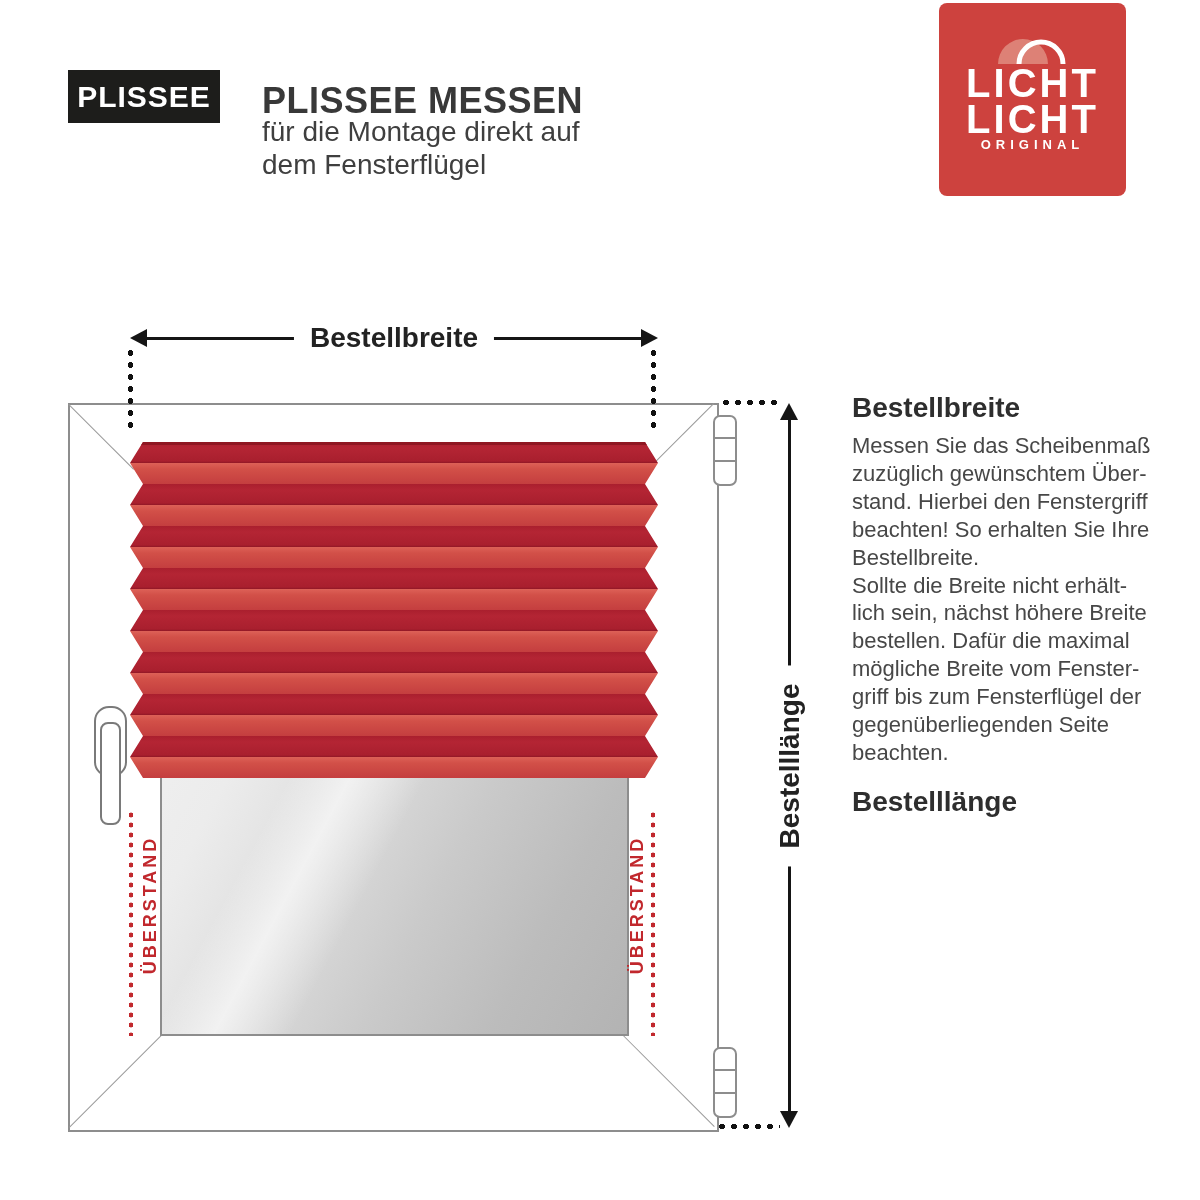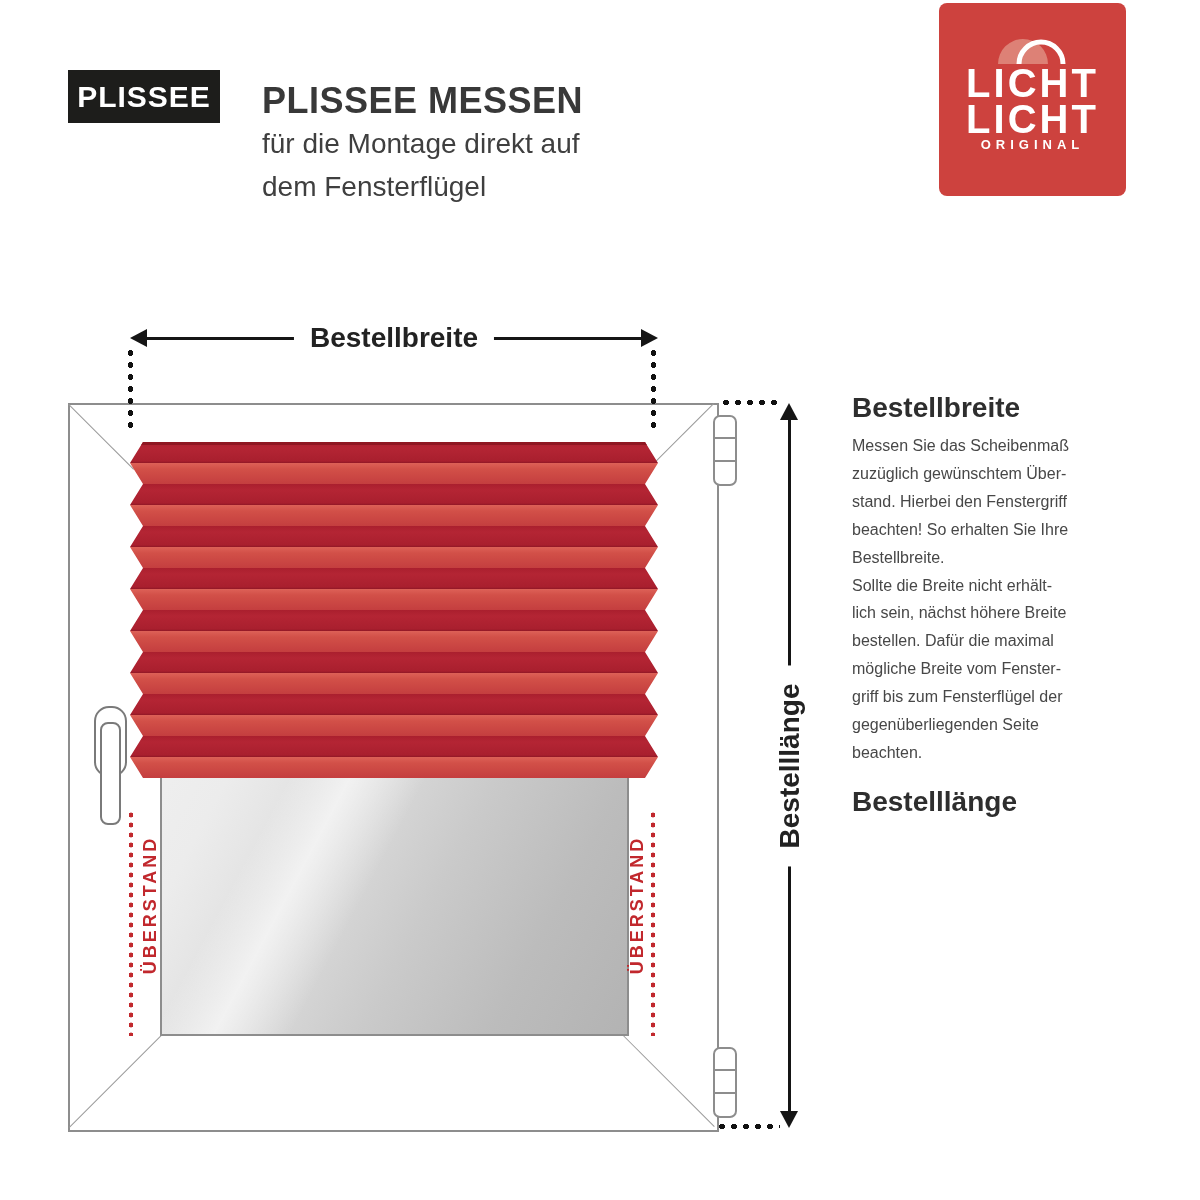--- a/index.html
+++ b/index.html
@@ -9,21 +9,21 @@
   }
   .abs{position:absolute;}
 
   
   .badge{
     left:68px;top:70px;width:152px;height:53px;background:#1d1d1b;color:#ffffff;
     display:flex;align-items:center;justify-content:center;
     font-size:30px;font-weight:bold;letter-spacing:1px;
   }
   .title{left:262px;top:80px;font-size:36px;font-weight:bold;color:#383838;letter-spacing:.5px;white-space:nowrap;}
-  .subtitle{left:262px;top:122px;font-size:28px;line-height:43px;color:#3f3f3f;white-space:pre-line;}
+  .subtitle{left:262px;top:115px;font-size:28px;line-height:33px;color:#3f3f3f;white-space:pre-line;}
 
   
   .logo{
     left:939px;top:3px;width:187px;height:193px;background:var(--logo-red,#cd423e);
     border-radius:8px;display:flex;flex-direction:column;align-items:center;
     color:#ffffff;text-align:center;
   }
   .logo-arc{margin-top:28px;height:34px;}
   .logo-word{font-size:40px;font-weight:bold;letter-spacing:3px;line-height:36px;}
   .logo-sub{font-size:13px;letter-spacing:5px;font-weight:bold;}
@@ -72,21 +72,21 @@
     position:absolute;left:50%;top:50%;transform:translate(-50%,-50%) rotate(-90deg);
     background:#ffffff;padding:0 18px;font-size:28px;font-weight:bold;color:#222;white-space:nowrap;
   }
   .overhang-label{
     transform:translate(-50%,-50%) rotate(-90deg);transform-origin:center;
     color:var(--overhang-red,#c1282d);font-size:18px;font-weight:bold;letter-spacing:3px;white-space:nowrap;z-index:6;
   }
 
   
   .info-h{left:852px;font-size:28px;font-weight:bold;color:#2e2e2e;}
-  .info-p{left:852px;width:330px;font-size:16px;line-height:27.9px;color:#474747;white-space:pre-line;}
+  .info-p{left:852px;width:330px;font-size:22px;line-height:27.9px;color:#474747;white-space:pre-line;}
 </style>
 </head>
 <body>
 
 <div class="canvas">
 
   <div class="abs badge">
     <span>PLISSEE</span>
   </div>
   <div class="abs title">PLISSEE MESSEN</div>

